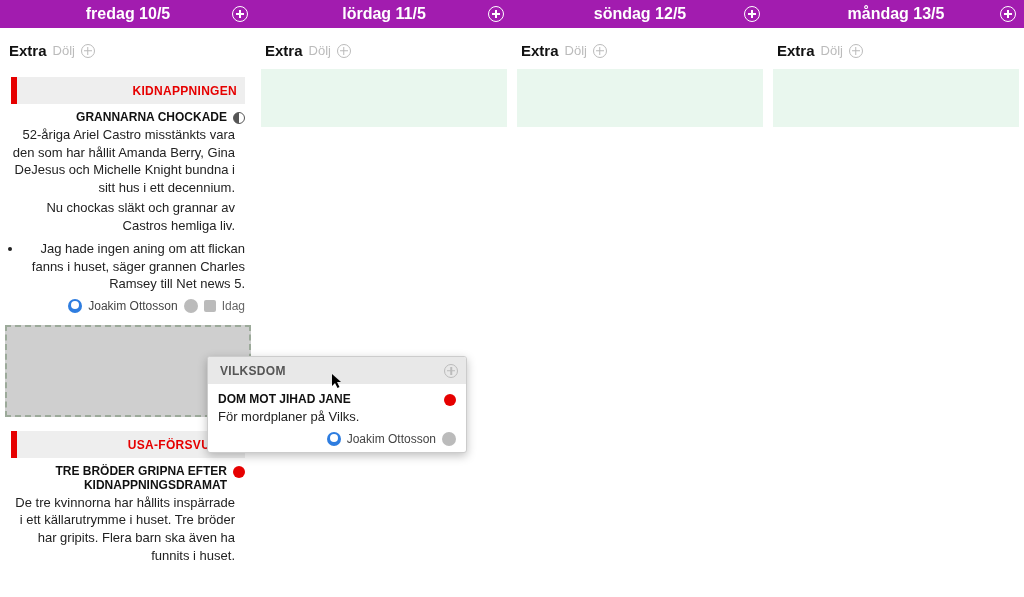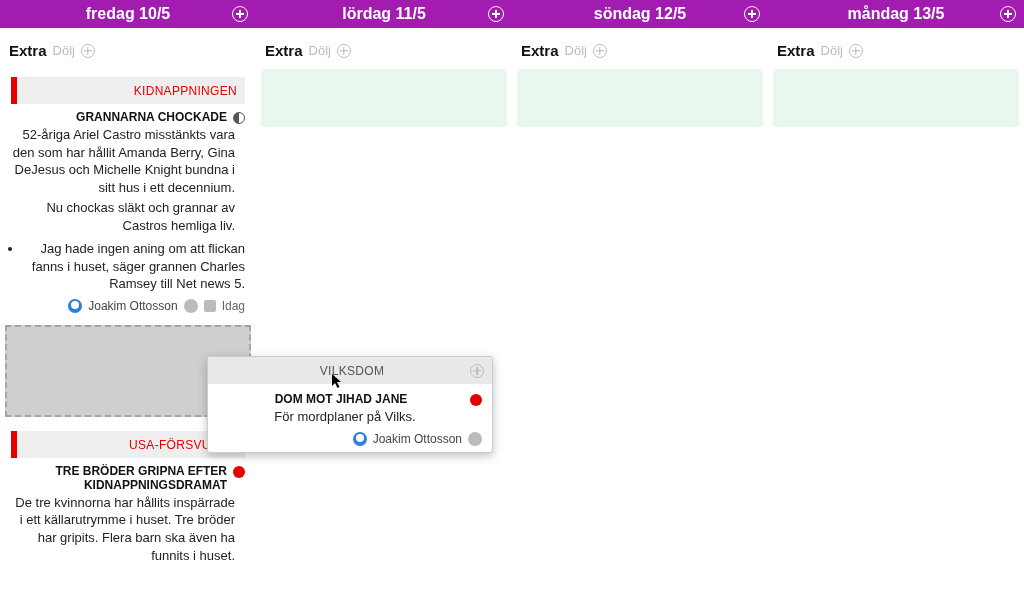--- a/index.html
+++ b/index.html
@@ -22,21 +22,21 @@
   .ext-plus { width: 14px; height: 14px; border: 1.5px solid #bbb; border-radius: 50%; position: relative; cursor: pointer; }
   .ext-plus::before { content:""; position:absolute; left:2px; right:2px; top:50%; height:1.5px; background:#bbb; transform:translateY(-50%); }
   .ext-plus::after  { content:""; position:absolute; top:2px; bottom:2px; left:50%; width:1.5px; background:#bbb; transform:translateX(-50%); }
 
   .greenbox { height: 58px; background: #e9f7ee; margin-bottom: 10px; }
 
   
   .card { position: relative; padding: 8px 6px 6px 6px; }
   .cat-wrap { position: relative; background: #eee; padding: 6px 8px 6px 12px; margin-bottom: 6px; }
   .cat-wrap::before { content:""; position:absolute; left:0; top:0; bottom:0; width:6px; background:#e60000; }
-  .cat { font-weight: normal; color: #e60000; font-size: 12px; letter-spacing: .3px; }
+  .cat { font-weight: bold; color: #e60000; font-size: 12px; letter-spacing: .3px; }
   .cat-plus { position:absolute; right:8px; top:50%; transform:translateY(-50%); width:14px; height:14px; border:1.5px solid #bbb; border-radius:50%; }
   .cat-plus::before{content:"";position:absolute;left:2px;right:2px;top:50%;height:1.5px;background:#bbb;transform:translateY(-50%);}
   .cat-plus::after {content:"";position:absolute;top:2px;bottom:2px;left:50%;width:1.5px;background:#bbb;transform:translateX(-50%);}
 
   .hline { display: flex; align-items: flex-start; gap: 6px; }
   .headline { font-weight: bold; font-size: 12px; color: #111; flex: 1; }
   .status-dot { width: 12px; height: 12px; border-radius: 50%; flex: 0 0 auto; margin-top: 2px; }
   .dot-red  { background: #e60000; }
   .dot-half { background: linear-gradient(90deg,#555 50%, #fff 50%); border:1px solid #555; }
 
@@ -49,21 +49,21 @@
   .meta { display: flex; align-items: center; justify-content: flex-end; gap: 6px; margin-top: 6px; color: #666; font-size: 12px; }
   .meta .author { color: #444; }
   .avatar { width: 14px; height: 14px; border-radius: 50%; background: #2e7de0; position: relative; }
   .avatar::after { content:""; position:absolute; left:3px; top:2px; width:8px; height:8px; border-radius:50%; background:#fff; }
   .mini-icon { width: 14px; height: 14px; border-radius: 50%; background: #bbb; }
   .mini-square { width: 12px; height: 12px; background: #bbb; border-radius: 2px; }
 
   .dropzone { height: 92px; margin: 6px 0; border: 2px dashed #9caa9a; background: #cfcfcf; }
 
   
-  .floatcard { position: absolute; left: 207px; top: 356px; width: 286px; background: #fff; border: 1px solid #ccc; border-radius: 3px; box-shadow: 0 3px 10px rgba(0,0,0,.25); z-index: 50; text-align: center; }
+  .floatcard { position: absolute; left: 207px; top: 356px; width: 260px; background: #fff; border: 1px solid #ccc; border-radius: 3px; box-shadow: 0 3px 10px rgba(0,0,0,.25); z-index: 50; }
   .floatcard .cat-wrap { margin-bottom: 0; border-radius: 2px 2px 0 0; background:#e8e8e8; }
   .floatcard .cat-wrap::before { display:none; }
   .floatcard .body { padding: 8px 10px 6px 10px; }
   .floatcard .hline { align-items:center; }
   .floatcard .meta { justify-content: flex-end; }
 
   .cursor { position:absolute; left:332px; top:374px; width:12px; height:16px; z-index:60; pointer-events:none; }
   .cursor svg { display:block; }
 
   .col1-content { position: relative; }

